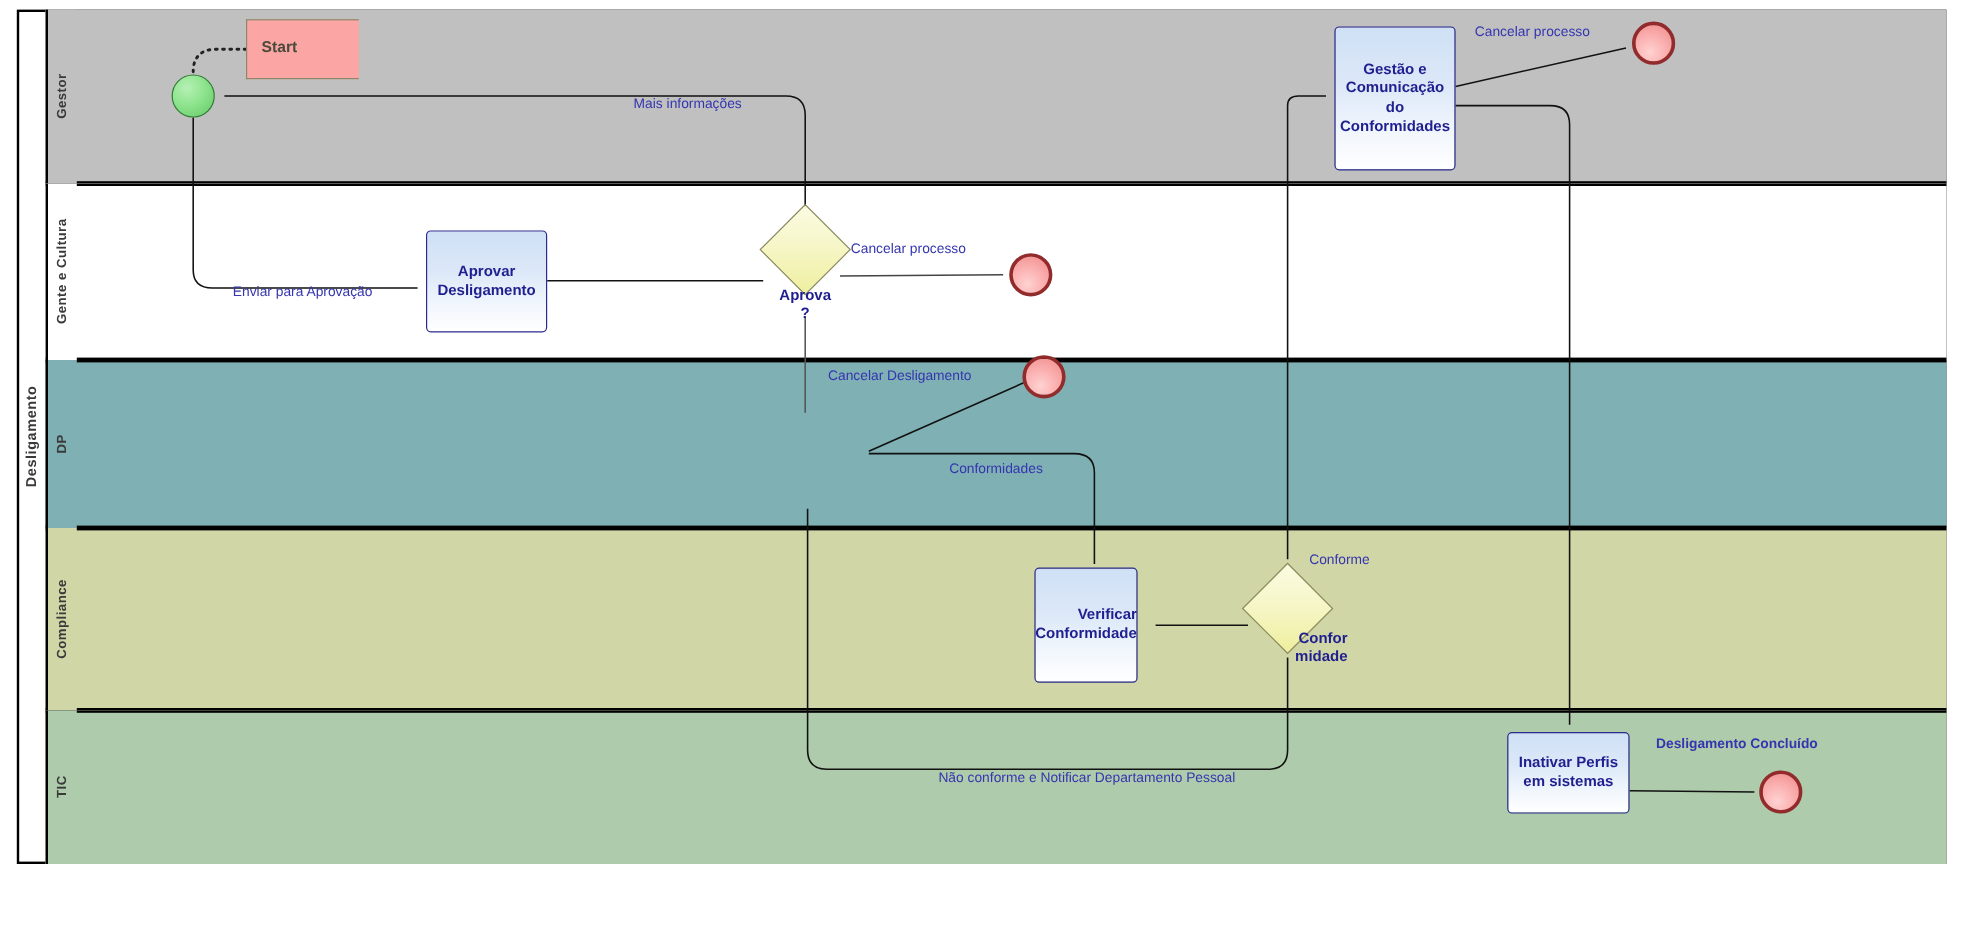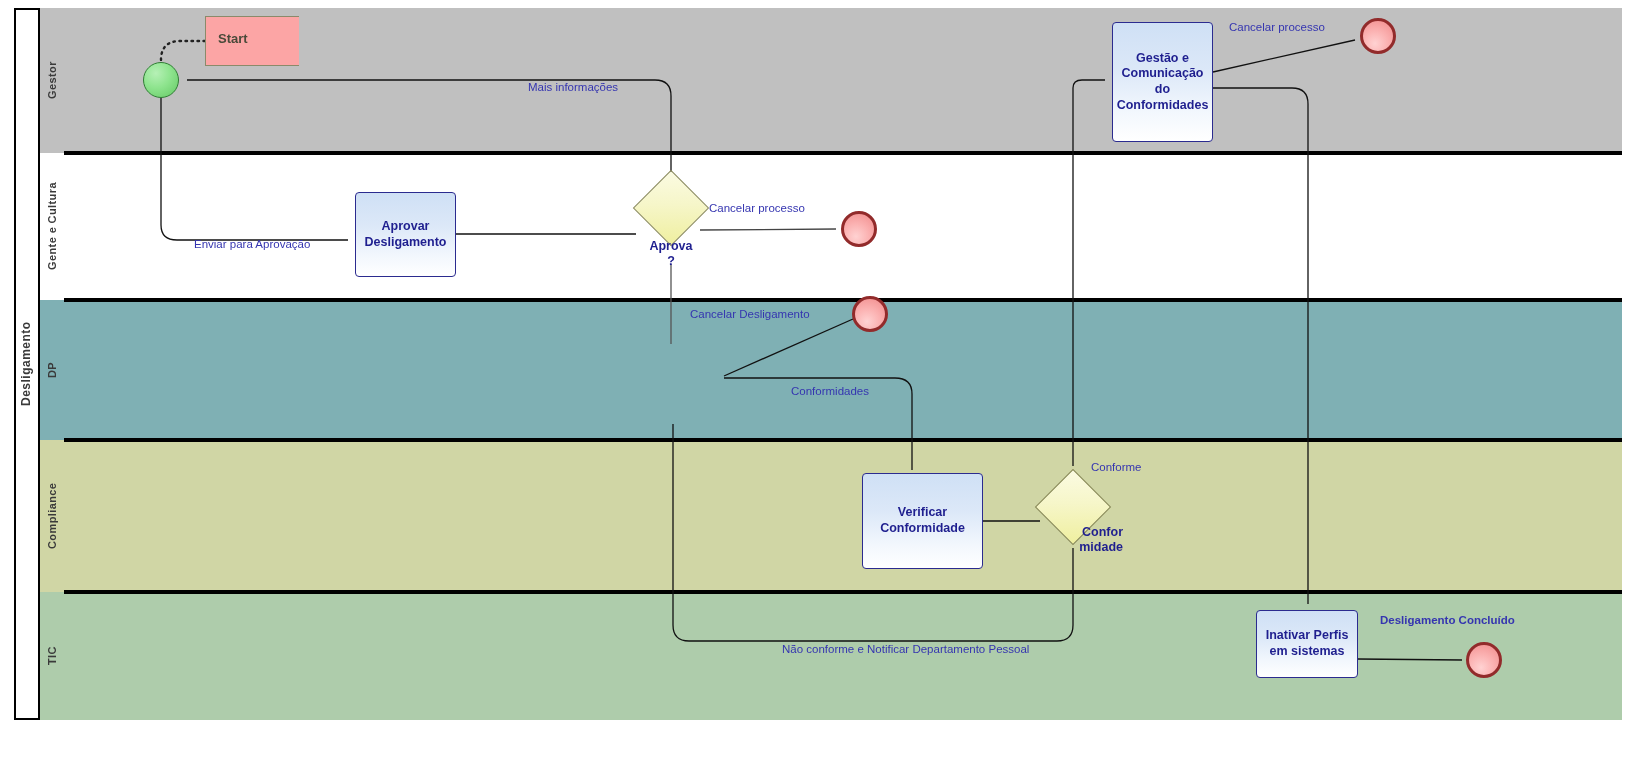--- a/index.html
+++ b/index.html
@@ -227,21 +227,21 @@
   <div class="event-end" style="left:852px; top:296px;"></div>
 
   <div class="event-end" style="left:1360px; top:18px;"></div>
 
   <div class="event-end" style="left:1466px; top:642px;"></div>
 
   <div class="task" style="left:355px; top:192px; width:101px; height:85px; white-space:pre-line;">Aprovar
 Desligamento</div>
 
 
-  <div class="task" style="left:862px; top:473px; width:121px; height:96px; white-space:pre-line;">Verificar
+  <div class="task" style="left:862px; top:473px; width:86px; height:96px; white-space:pre-line;text-align:right;">Verificar
 Conformidade</div>
 
   <div class="task" style="left:1112px; top:22px; width:101px; height:120px; white-space:pre-line;">Gestão e
 Comunicação
 do
 Conformidades</div>
 
   <div class="task" style="left:1256px; top:610px; width:102px; height:68px; white-space:pre-line;">Inativar Perfis
 em sistemas</div>
 

